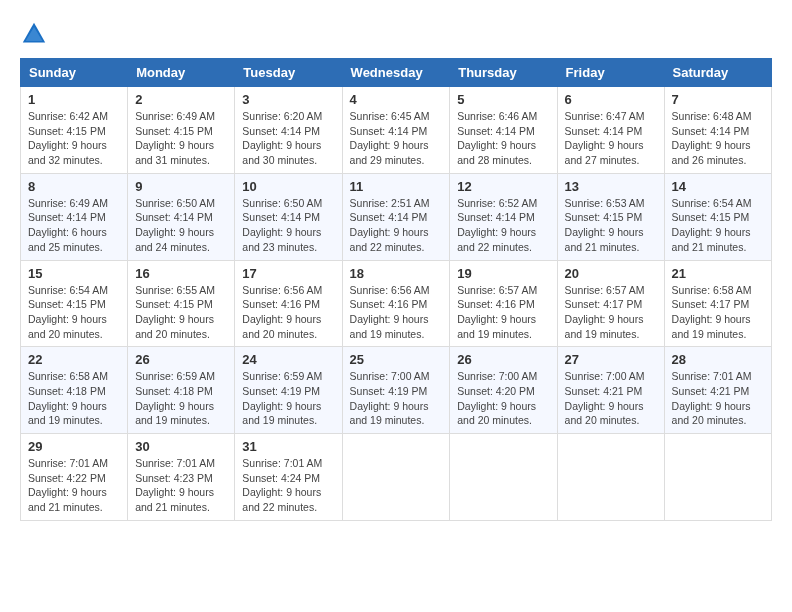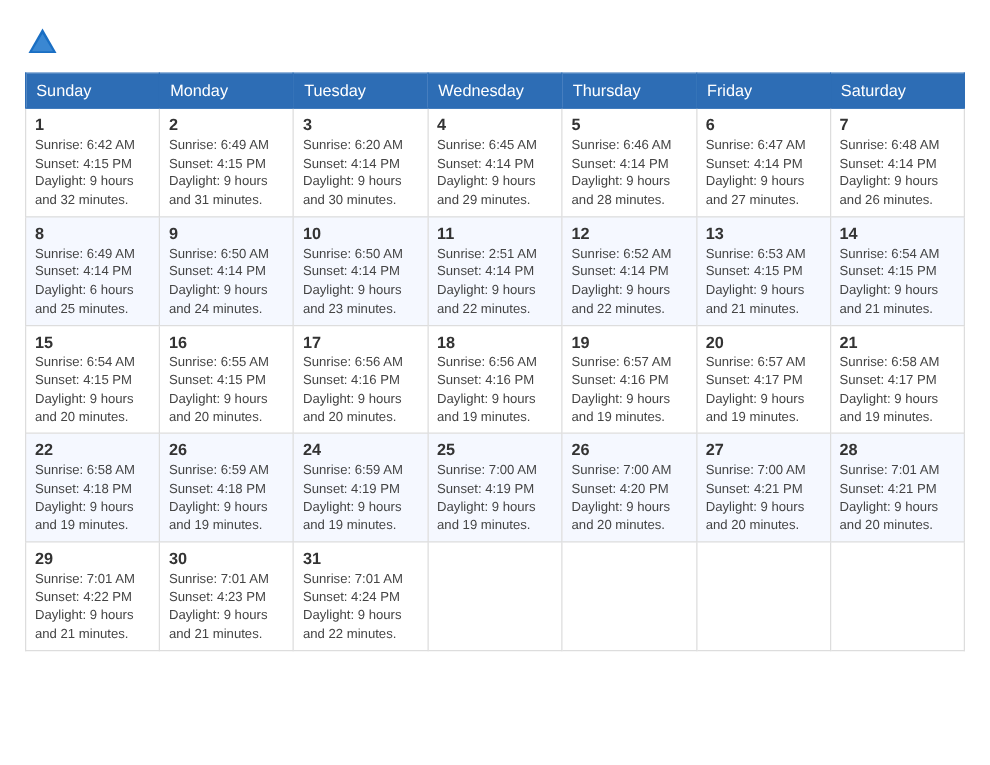--- a/index.html
+++ b/index.html
@@ -46,21 +46,21 @@
     }
     .calendar {
       width: 100%;
       border-collapse: collapse;
       border: 1px solid #ccc;
     }
     .calendar th {
       background-color: #2d6db5;
       color: #fff;
       font-size: 13px;
-      font-weight: normal;
+      font-weight: bold;
       text-align: left;
       padding: 6px 8px;
       border: 1px solid #2d6db5;
     }
     .calendar td {
       vertical-align: top;
       padding: 5px 7px;
       border: 1px solid #ddd;
       font-size: 10.5px;
       color: #333;

